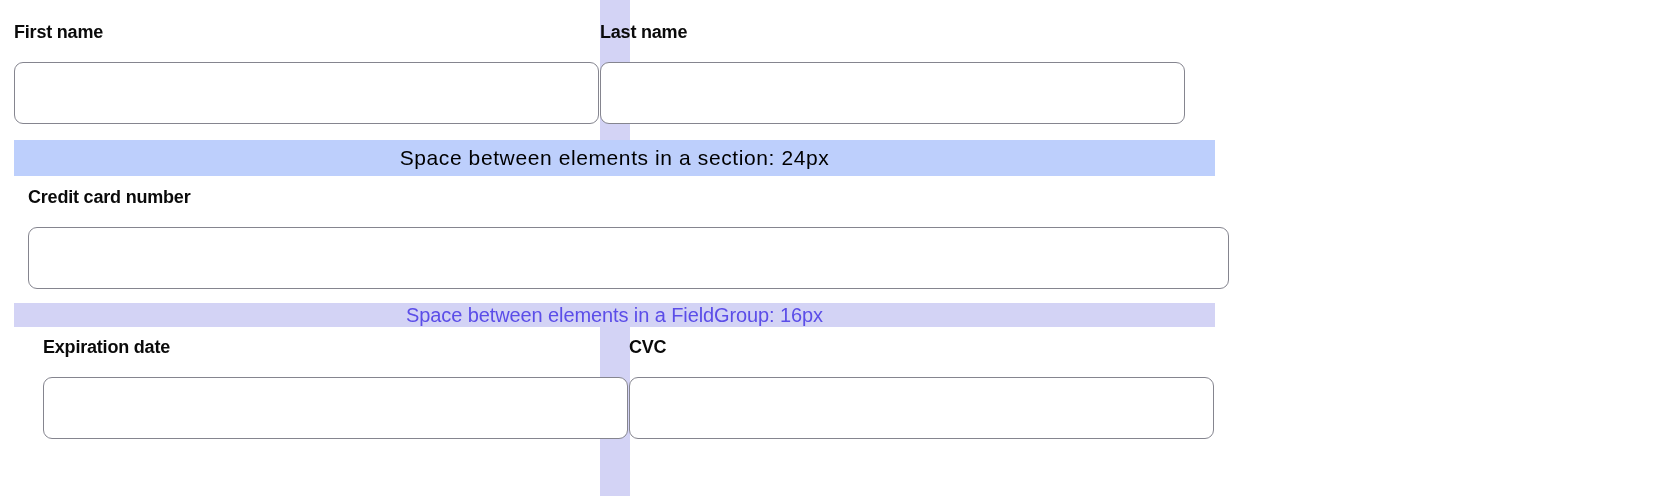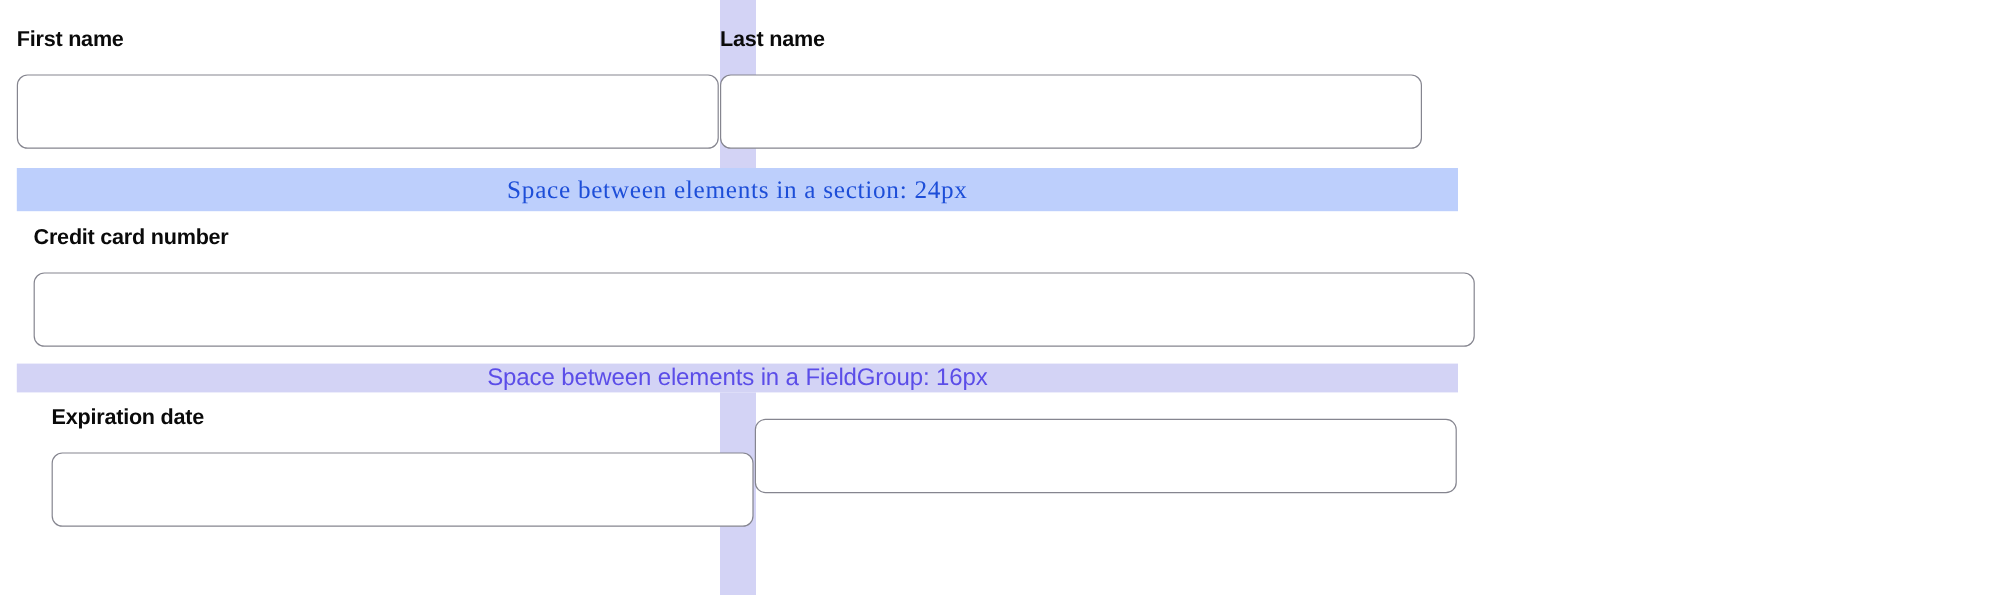--- a/index.html
+++ b/index.html
@@ -124,23 +124,23 @@
     background: #d3d3f5;
     height: 24px;
     align-items: flex-end;
   }
 
   .anno-text {
     white-space: nowrap;
   }
 
   .anno-text.section {
-    font-family: Liberation Serif, serif;
+    font-family: Liberation Sans, sans-serif;
     font-size: 21px;
-    color: #1d4ed8;
+    color: #000000;
     letter-spacing: 0.6px;
   }
 
   .anno-text.fieldgroup {
     font-family: "Liberation Sans", sans-serif;
     font-size: 20px;
     color: #5b4de8;
     letter-spacing: -0.1px;
   }
 </style>
@@ -182,17 +182,18 @@
   <div class="gutter-strip" style="left:600px; top:327px; height:169px;">
     <span class="gutter-label" style="margin-top:50px;">16</span>
   </div>
 
   <div class="field-row" style="top:333px;margin-left:29px;">
     <div class="field-col left">
       <label class="field-label">Expiration date</label>
       <input class="field-input half-w" type="text" placeholder="" style="">
     </div>
     <div class="field-col right">
+      <label class="field-label">CVC</label>
       <input class="field-input half-w" type="text" placeholder="" style="">
     </div>
   </div>
 
 </div>
 
 </body></html>

